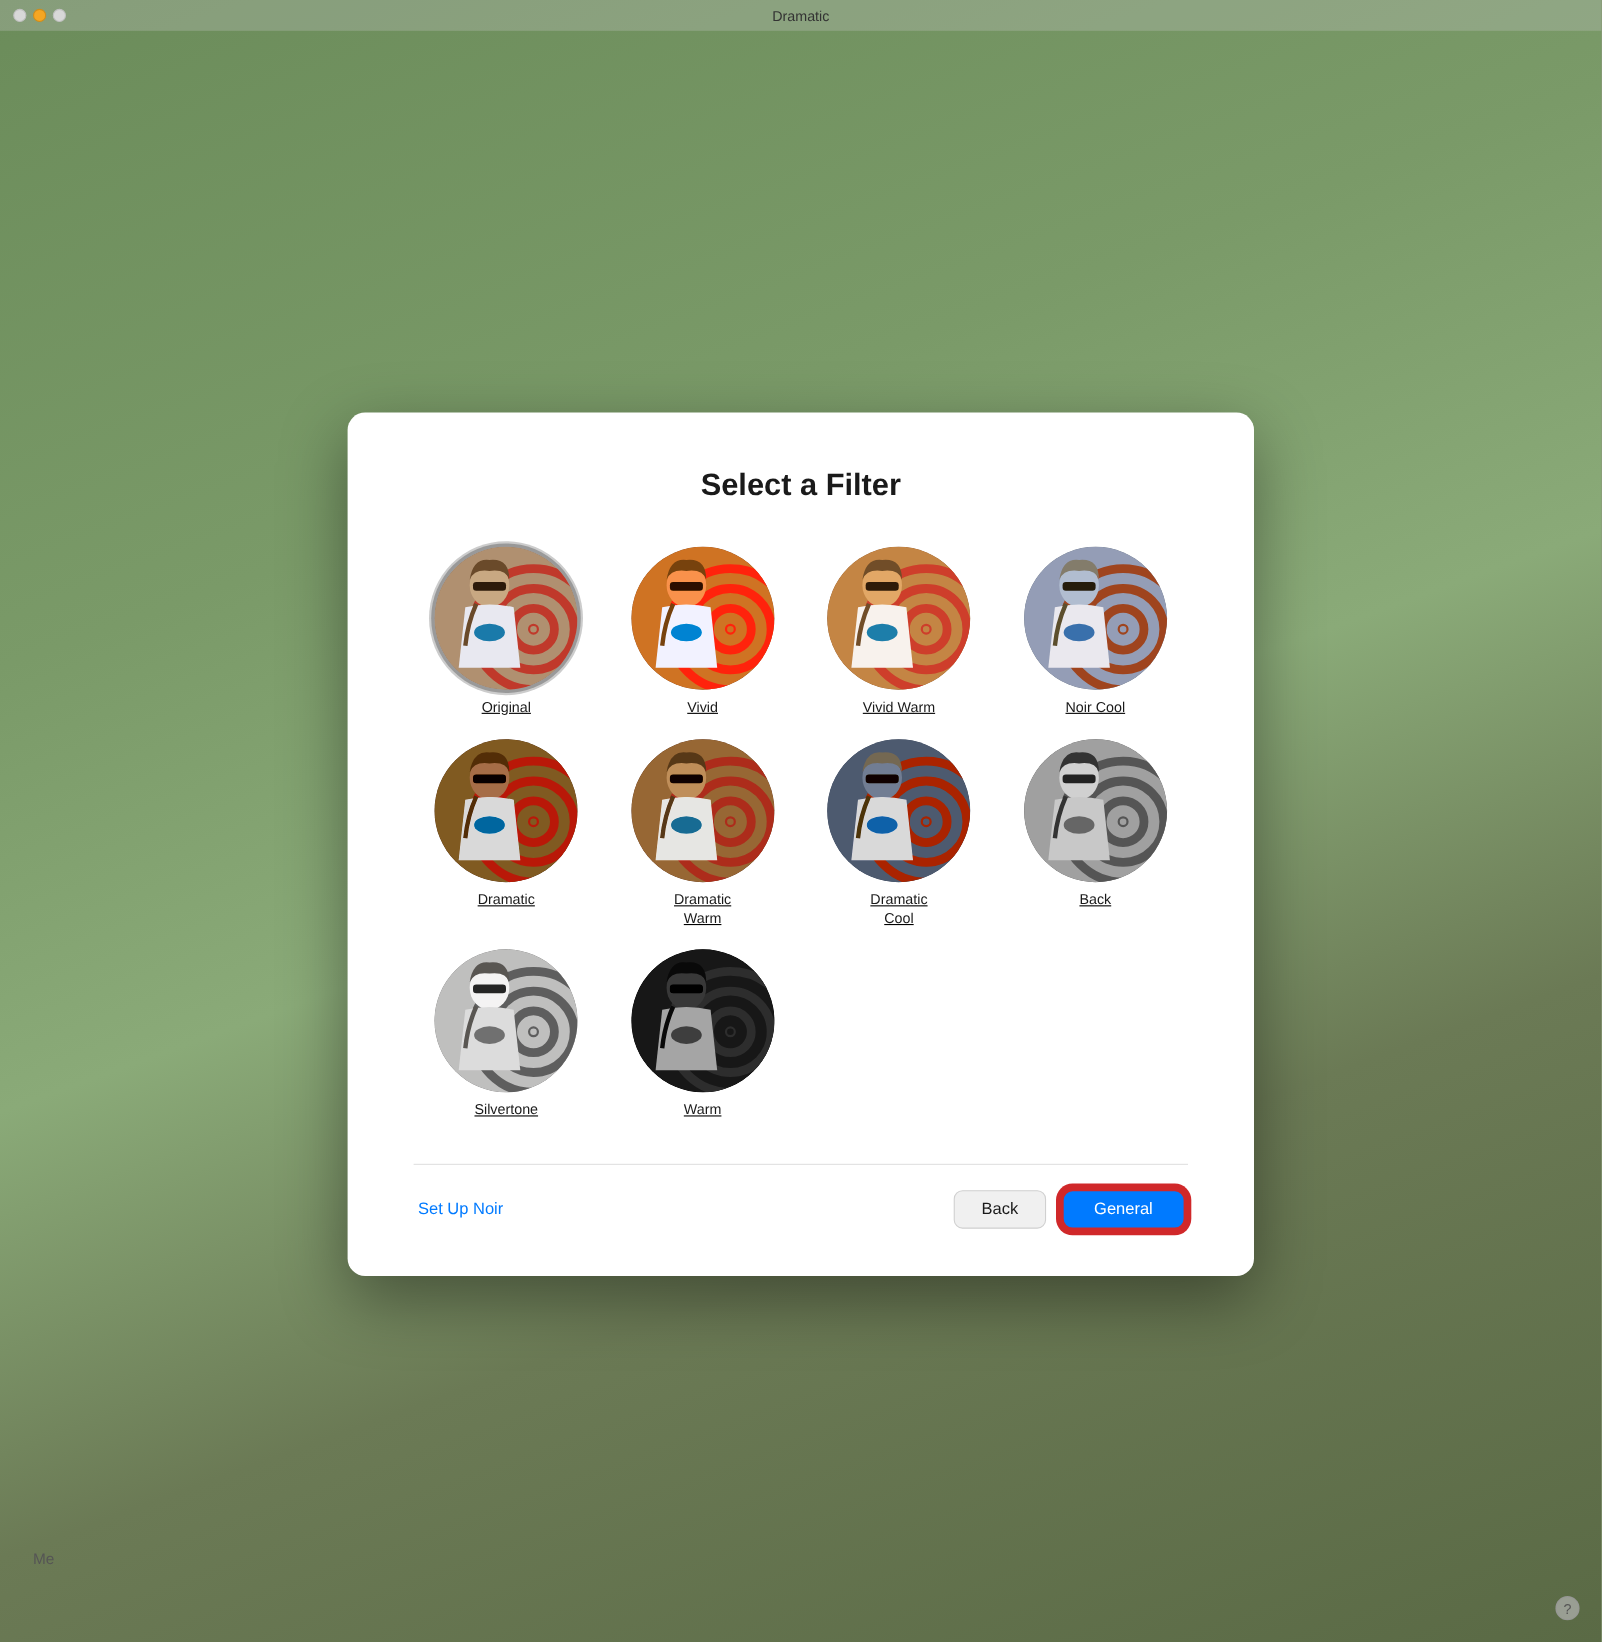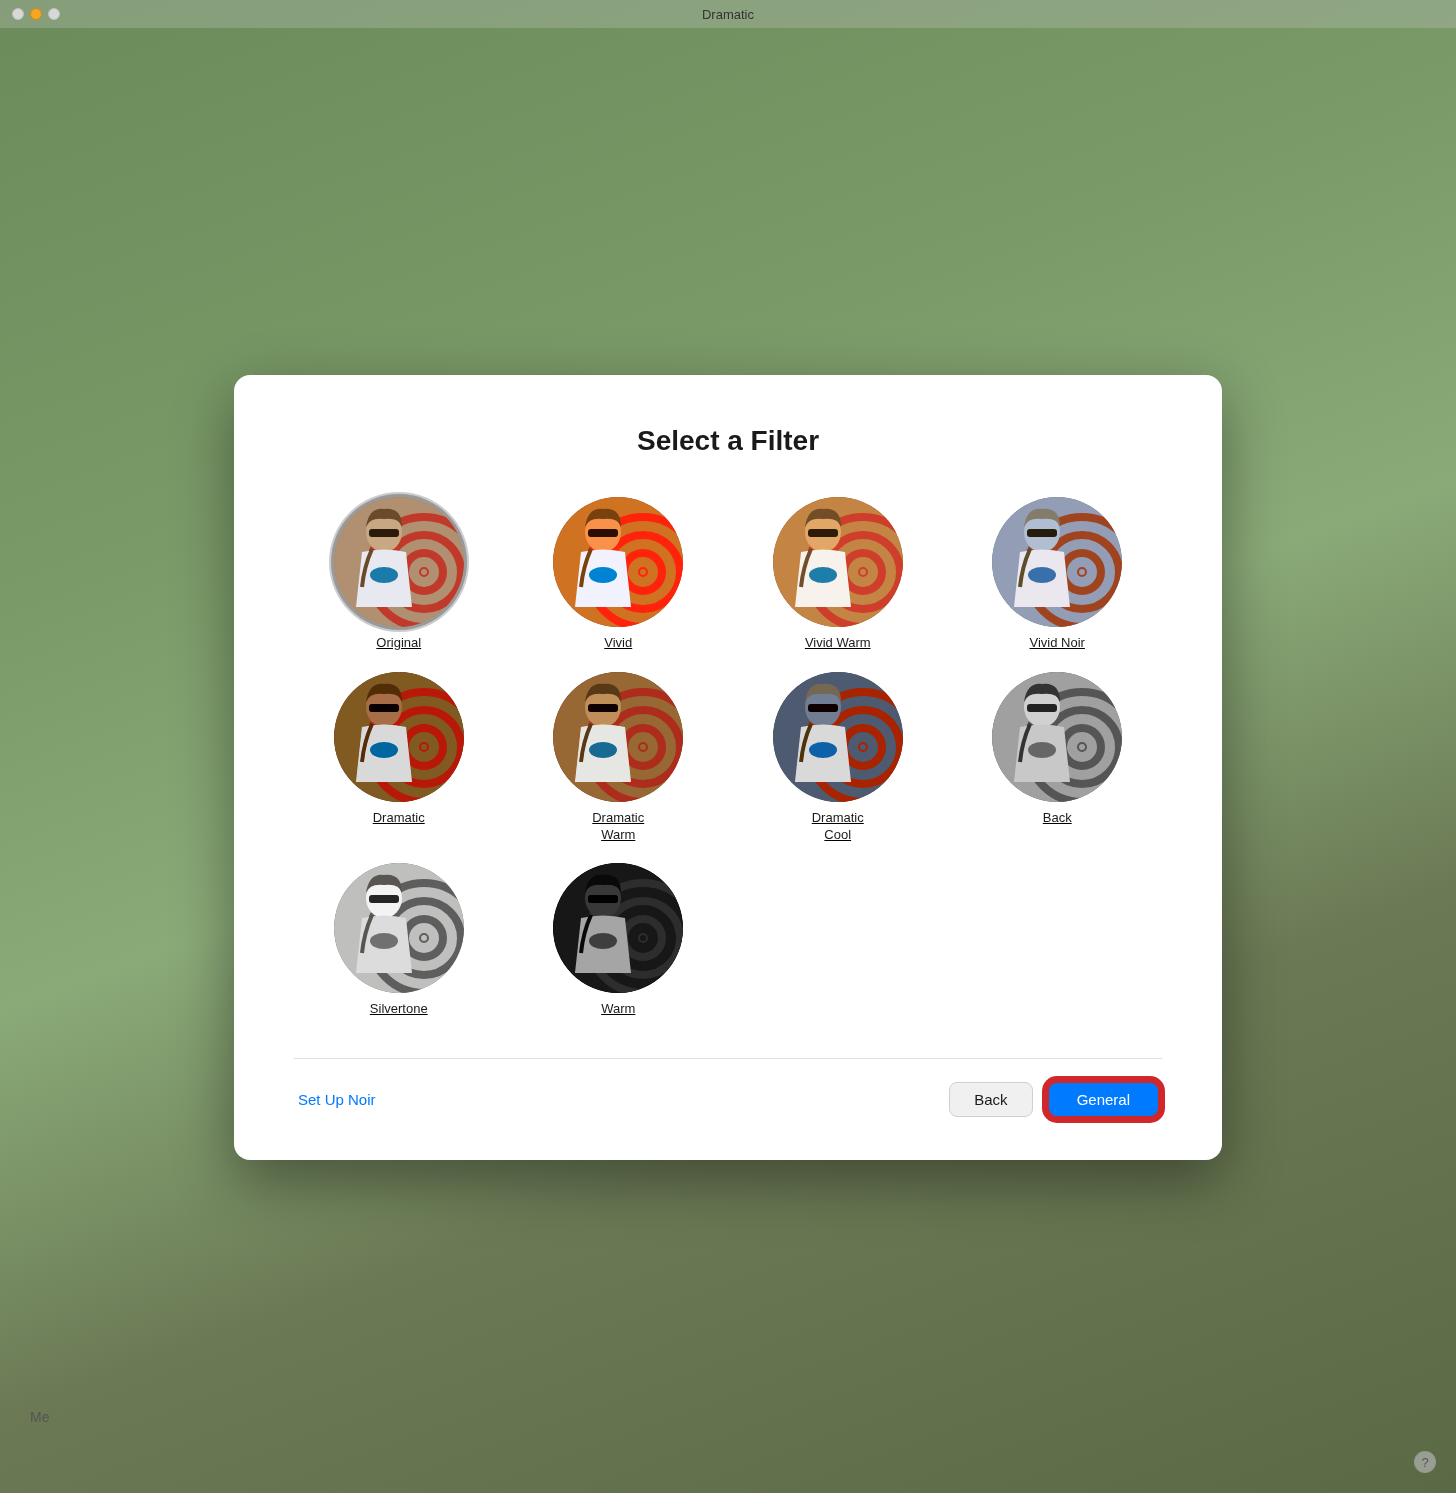--- a/index.html
+++ b/index.html
@@ -92,21 +92,21 @@
       color: #555;
       z-index: 10;
     }
 
     
     .dialog {
       position: relative;
       z-index: 5;
       background: #ffffff;
       border-radius: 16px;
-      width: 988px;
+      width: 824px;
       padding: 50px 60px 40px;
       box-shadow: 0 20px 60px rgba(0,0,0,0.4);
       margin-top: 42px;
     }
 
     .dialog-title {
       text-align: center;
       font-size: 28px;
       font-weight: 700;
       color: #1a1a1a;
@@ -296,21 +296,21 @@
             <circle cx="90" cy="75" r="37" fill="none" stroke="#c0392b" stroke-width="8"></circle>
             <circle cx="90" cy="75" r="19" fill="none" stroke="#c0392b" stroke-width="8"></circle>
             <circle cx="90" cy="75" r="1" fill="none" stroke="#c0392b" stroke-width="8"></circle>
             <ellipse cx="50" cy="35" rx="18" ry="20" fill="#a8c0d0"></ellipse>
             <rect x="35" y="32" width="30" height="8" rx="3" fill="#2c1a0a"></rect>
             <path d="M 28 55 Q 50 50 72 55 L 78 110 L 22 110 Z" fill="#e8e8f0"></path>
             <ellipse cx="50" cy="78" rx="14" ry="8" fill="#1a7aaa"></ellipse>
             <path d="M 32 30 Q 35 10 50 12 Q 68 10 68 30 Q 65 20 50 22 Q 36 20 32 30 Z" fill="#8a7a6a"></path>
             <path d="M 38 52 Q 30 70 28 90" stroke="#6a4a2a" stroke-width="4" fill="none"></path>
           </svg></div>
-        <div class="filter-label" style="white-space: pre-line;">Vivid Noir</div>
+        <div class="filter-label" style="white-space: pre-line;">Noir Cool</div>
       </div>
       <div class="filter-item">
         <div class="filter-circle f-dramatic"><svg viewBox="0 0 130 130" xmlns="http://www.w3.org/2000/svg">
             <circle cx="65" cy="65" r="65" fill="#907040"></circle>
             <circle cx="90" cy="75" r="55" fill="none" stroke="#c0392b" stroke-width="8"></circle>
             <circle cx="90" cy="75" r="37" fill="none" stroke="#c0392b" stroke-width="8"></circle>
             <circle cx="90" cy="75" r="19" fill="none" stroke="#c0392b" stroke-width="8"></circle>
             <circle cx="90" cy="75" r="1" fill="none" stroke="#c0392b" stroke-width="8"></circle>
             <ellipse cx="50" cy="35" rx="18" ry="20" fill="#b08060"></ellipse>
             <rect x="35" y="32" width="30" height="8" rx="3" fill="#2c1a0a"></rect>

